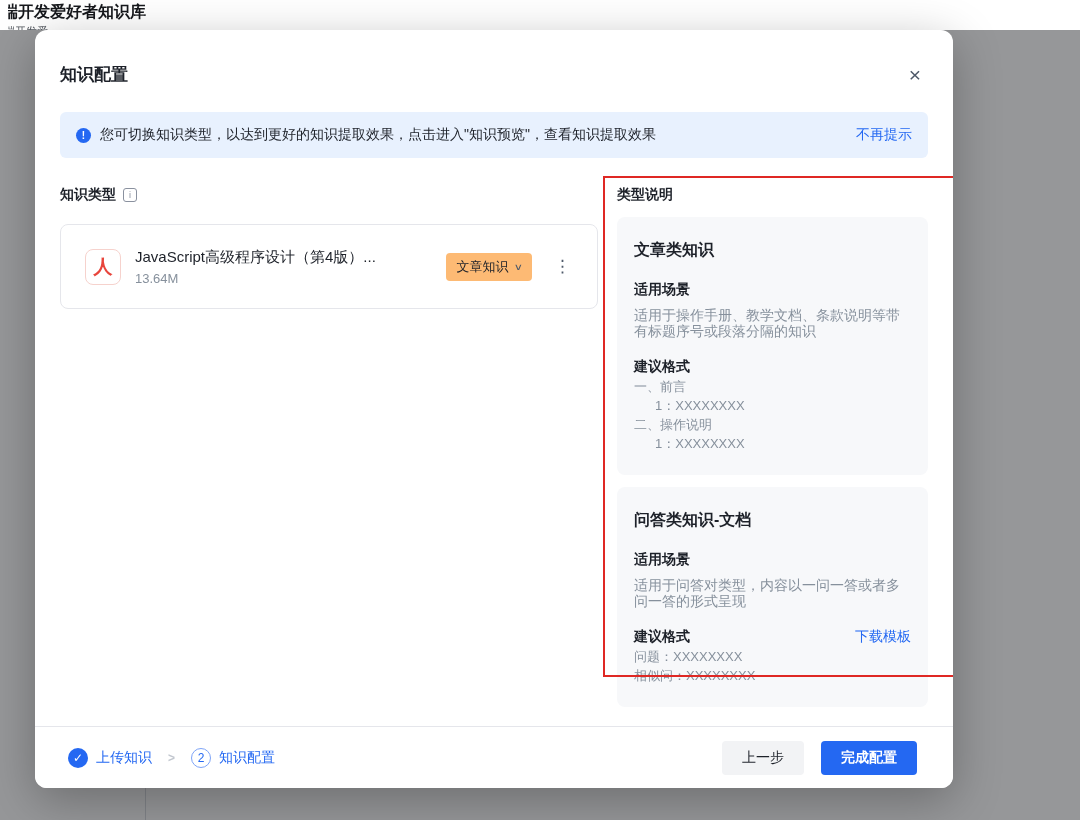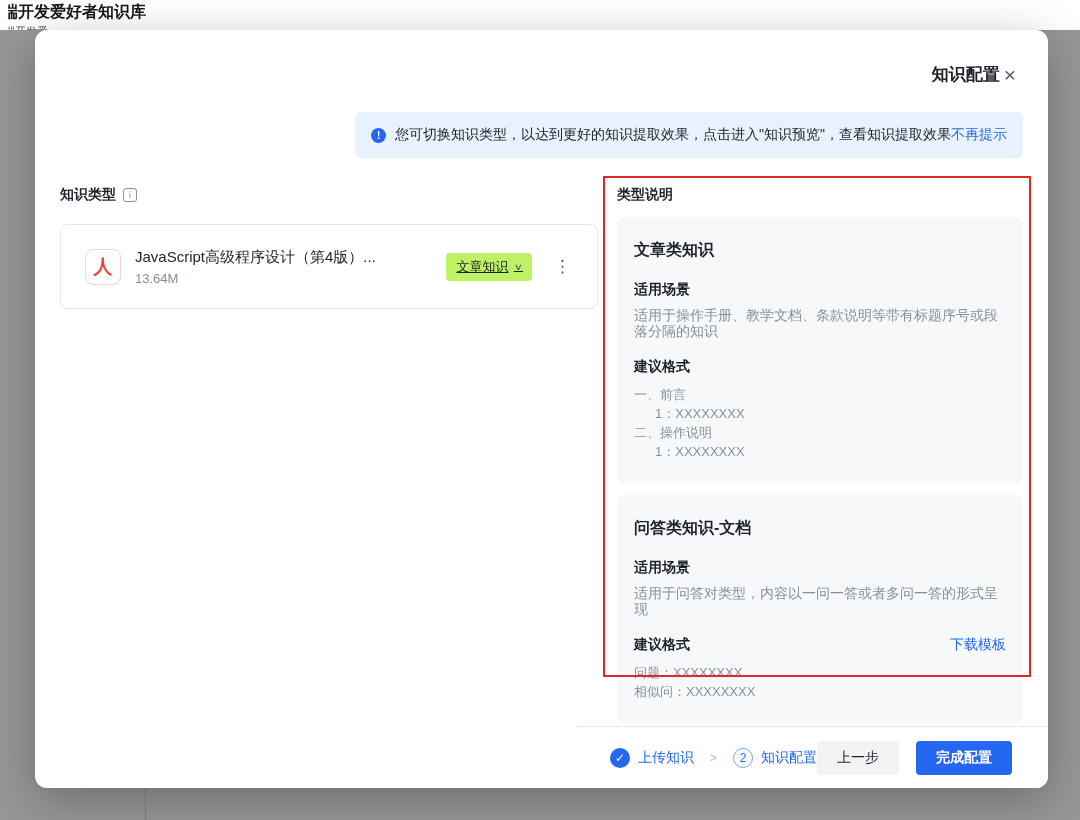--- a/index.html
+++ b/index.html
@@ -12,24 +12,24 @@
   
   .underlying { position:absolute; inset:0; background:#ffffff; }
   .page-vline { position:absolute; left:145px; top:30px; width:1px; height:790px; background:#d8dbe0; }
   .overlay { position:absolute; left:0; top:30px; width:1080px; height:790px; background:rgba(22,24,29,0.45); }
   .topbar { position:absolute; left:8px; top:0; width:1080px; height:30px; background:#ffffff; overflow:hidden; }
   .page-title { position:absolute; left:-6px; top:2px; font-size:16px; font-weight:700; color:#16181c; white-space:nowrap; }
   .page-subtitle { position:absolute; left:-4px; top:24px; font-size:11px; color:#51565d; white-space:nowrap; }
 
   
   .modal {
-    position:absolute; left:35px; top:30px; width:1013px; height:758px;
+    position:absolute; left:35px; top:30px; width:918px; height:758px;
     background:#ffffff; border-radius:12px; overflow:hidden;
     box-shadow:0 12px 48px rgba(0,0,0,0.28);
-    display:flex; flex-direction:column;align-items:flex-end;
+    display:flex; flex-direction:column;
   }
   .modal-header { flex:0 0 82px; display:flex; align-items:center; justify-content:space-between; padding:6px 28px 0 25px; }
   .modal-title { font-size:17px; font-weight:700; color:#1d2129; }
   .close-btn { background:none; border:none; font-size:21px; color:#4e5969; cursor:pointer; line-height:1; padding:4px; }
 
   .banner { flex:0 0 46px; margin:0 25px; background:#e8f1fe; border-radius:6px; display:flex; align-items:center; padding:0 16px; }
   .banner-icon { flex:0 0 15px; width:15px; height:15px; border-radius:50%; background:#2468f2; color:#fff; font-size:10px; font-weight:700; display:flex; align-items:center; justify-content:center; }
   .banner-text { margin-left:9px; font-size:14px; color:#1d2129; }
   .banner-dismiss { margin-left:auto; font-size:14px; color:#2468f2; text-decoration:none; cursor:pointer; white-space:nowrap; }
 
@@ -38,34 +38,34 @@
   .col-right { flex:1 1 auto; margin-left:19px; min-width:0; }
 
   .section-label { margin-top:29px; display:flex; align-items:center; font-size:14px; font-weight:700; color:#1d2129; height:16px; }
   .info-badge { margin-left:7px; width:14px; height:14px; border:1px solid #8a919f; border-radius:3px; color:#8a919f; font-size:9px; font-weight:400; display:flex; align-items:center; justify-content:center; cursor:pointer; font-style:normal; }
 
   .file-card { margin-top:21px; height:85px; border:1px solid #e5e6eb; border-radius:8px; background:#fff; display:flex; align-items:center; padding:0 22px 0 24px; }
   .pdf-icon { flex:0 0 36px; width:36px; height:36px; border-radius:8px; background:#fff; border:1px solid #f6d2cd; color:#e8453c; font-size:19px; font-weight:700; display:flex; align-items:center; justify-content:center; }
   .file-meta { margin-left:14px; min-width:0; }
   .file-name { font-size:15px; color:#1d2129; white-space:nowrap; }
   .file-size { margin-top:4px; font-size:13px; color:#86909c; }
-  .type-select { margin-left:auto; height:28px; background:#bef264; border:none; border-radius:4px; padding:0 10px; font-size:13px; color:#1d2129; display:flex; align-items:center; cursor:pointer; white-space:nowrap;text-decoration:underline; }
+  .type-select { margin-left:auto; height:28px; background:#fdba74; border:none; border-radius:4px; padding:0 10px; font-size:13px; color:#1d2129; display:flex; align-items:center; cursor:pointer; white-space:nowrap; }
   .type-select .chev { margin-left:7px; font-size:9px; color:#4e5969; transform:scaleX(1.4); }
   .kebab-btn { margin-left:18px; background:none; border:none; font-size:17px; color:#4e5969; cursor:pointer; padding:2px 4px; line-height:1; }
 
   .type-card { background:#f7f8fa; border-radius:8px; padding:24px 17px 22px 17px; }
   .type-card.first { margin-top:14px; }
   .type-card.second { margin-top:12px; }
   .tc-title { font-size:16px; font-weight:700; color:#1d2129; line-height:18px; }
   .tc-sub { margin-top:22px; font-size:14px; font-weight:700; color:#1d2129; line-height:16px; }
   .tc-desc { margin-top:10px; font-size:14px; color:#86909c; line-height:16px; }
   .tc-format-row { margin-top:20px; display:flex; align-items:center; justify-content:space-between; height:16px; }
   .tc-format-label { font-size:14px; font-weight:700; color:#1d2129; }
   .tc-link { font-size:14px; color:#2468f2; text-decoration:none; cursor:pointer; }
-  .tc-lines { margin-top:10px; font-size:13px; color:#86909c; line-height:19px; }
+  .tc-lines { margin-top:2px; font-size:13px; color:#86909c; line-height:19px; }
   .tc-line { display:block; }
   .tc-line.indent { padding-left:21px; }
 
   .modal-footer { flex:0 0 62px; border-top:1px solid #e5e6eb; background:#fff; display:flex; align-items:center; padding:0 36px 0 33px; position:relative; z-index:5; }
   .step-done-icon { width:20px; height:20px; border-radius:50%; background:#2468f2; color:#fff; font-size:12px; display:flex; align-items:center; justify-content:center; }
   .step-label { margin-left:8px; font-size:14px; color:#2468f2; }
   .step-sep { margin:0 16px; color:#c2c7cf; font-size:12px; font-weight:700; }
   .step-num-icon { width:20px; height:20px; border-radius:50%; border:1px solid #7ea4f7; color:#2468f2; background:#fff; font-size:12px; display:flex; align-items:center; justify-content:center; }
   .btn { height:34px; border:none; border-radius:4px; font-size:14px; padding:0 20px; cursor:pointer; font-family:inherit; }
   .btn-prev { margin-left:auto; background:#f2f3f5; color:#1d2129; }

